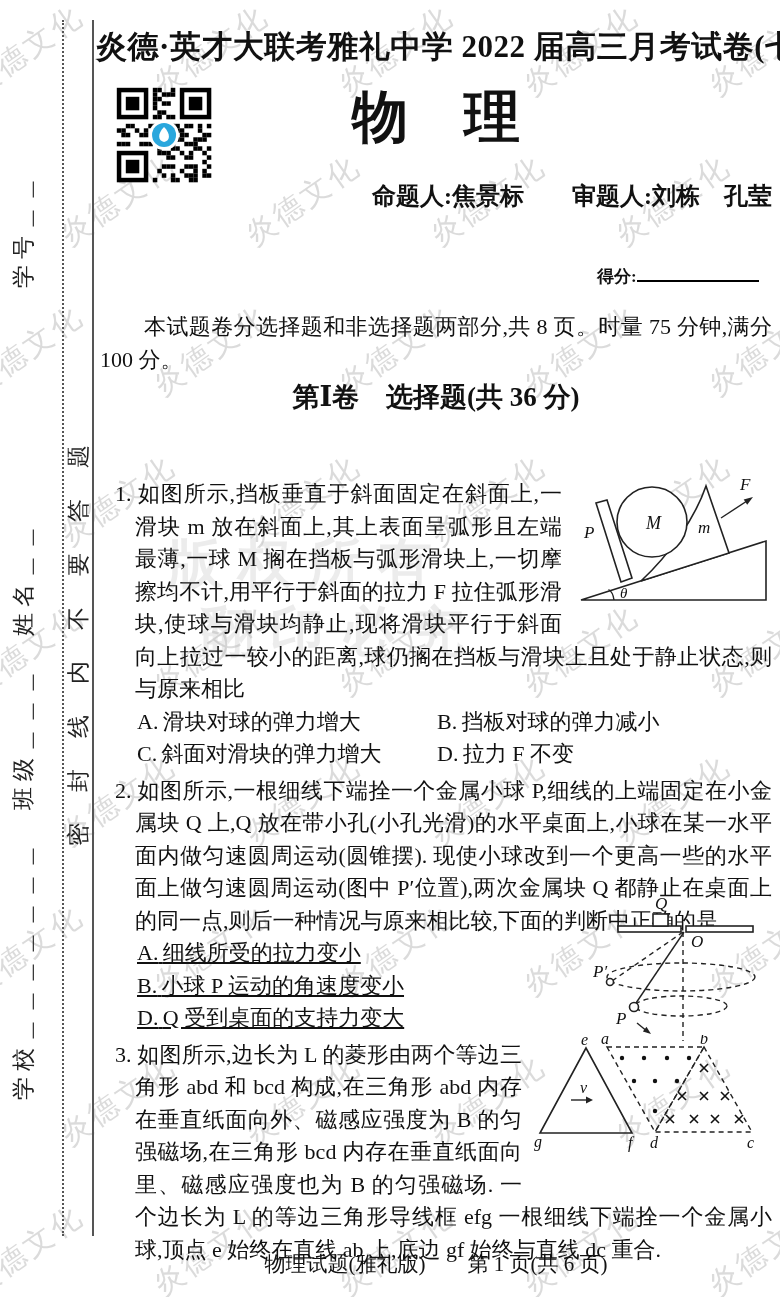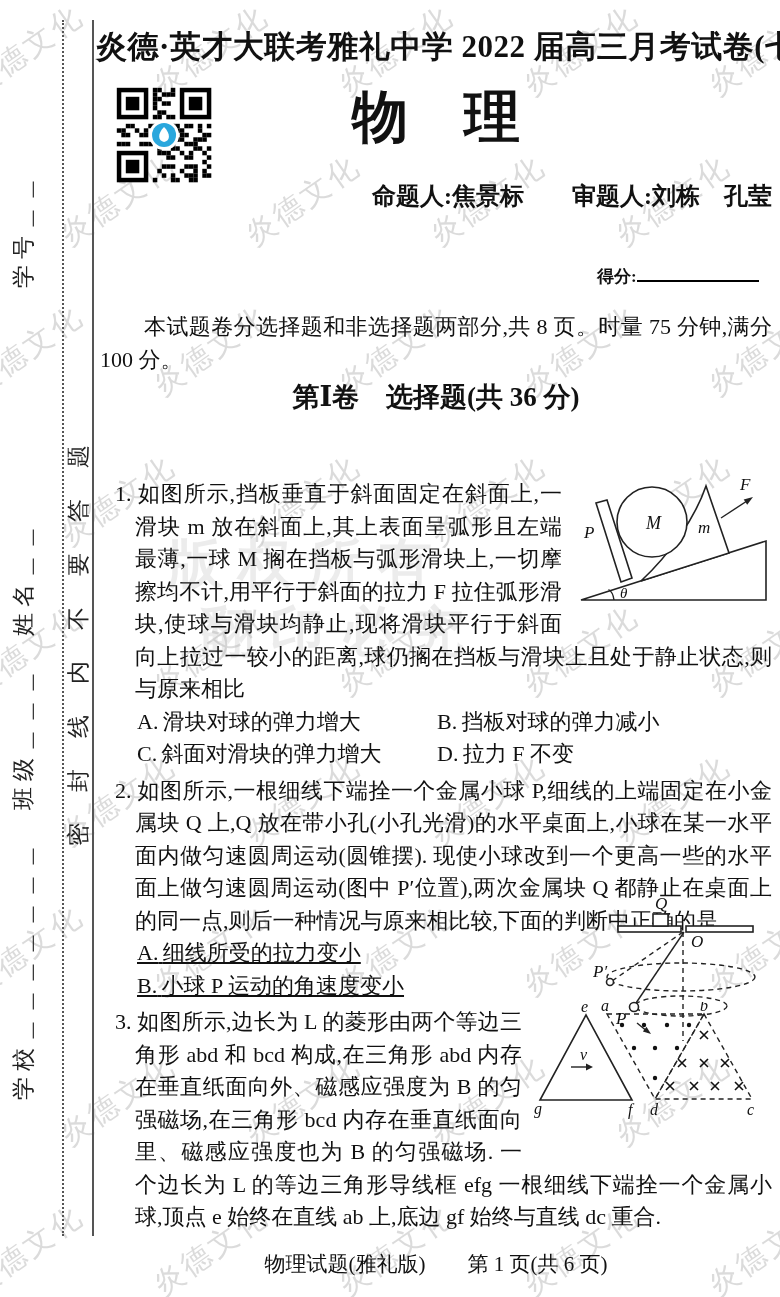--- a/index.html
+++ b/index.html
@@ -291,20 +291,21 @@
           <span class="opt-cell"><span>C.</span> <span>斜面对滑块的弹力增大</span></span><span><span>D.</span> <span>拉力 F 不变</span></span>
         </div>
       </div>
 
       <div class="q2">
         <div class="stem">
           <span>2.</span>&nbsp;<span>如图所示,一根细线下端拴一个金属小球 P,细线的上端固定在小金属块 Q 上,Q 放在带小孔(小孔光滑)的水平桌面上,小球在某一水平面内做匀速圆周运动(圆锥摆). 现使小球改到一个更高一些的水平面上做匀速圆周运动(图中 P′位置),两次金属块 Q 都静止在桌面上的同一点,则后一种情况与原来相比较,下面的判断中正确的是</span>
         </div>
         <div class="opt-line"><span>A.</span> <span>细线所受的拉力变小</span></div>
         <div class="opt-line"><span>B.</span> <span>小球 P 运动的角速度变小</span></div>
+        <div class="opt-line"><span>D.</span> <span>Q 受到桌面的支持力变大</span></div>
 
         <svg class="fig2" viewBox="0 0 182 158">
           <rect class="shape" x="25" y="33" width="63" height="6"></rect>
           <rect class="shape" x="93" y="33" width="67" height="6"></rect>
           <rect class="shape" x="60" y="21" width="15" height="12"></rect>
           <text x="62" y="16" font-size="17">Q</text>
           <text x="98" y="54" font-size="17">O</text>
           <line class="dash" x1="90" y1="39" x2="90" y2="148"></line>
           <line class="dash" x1="90" y1="39" x2="19" y2="88"></line>
           <ellipse class="dash" cx="88" cy="84" rx="74" ry="14"></ellipse>

